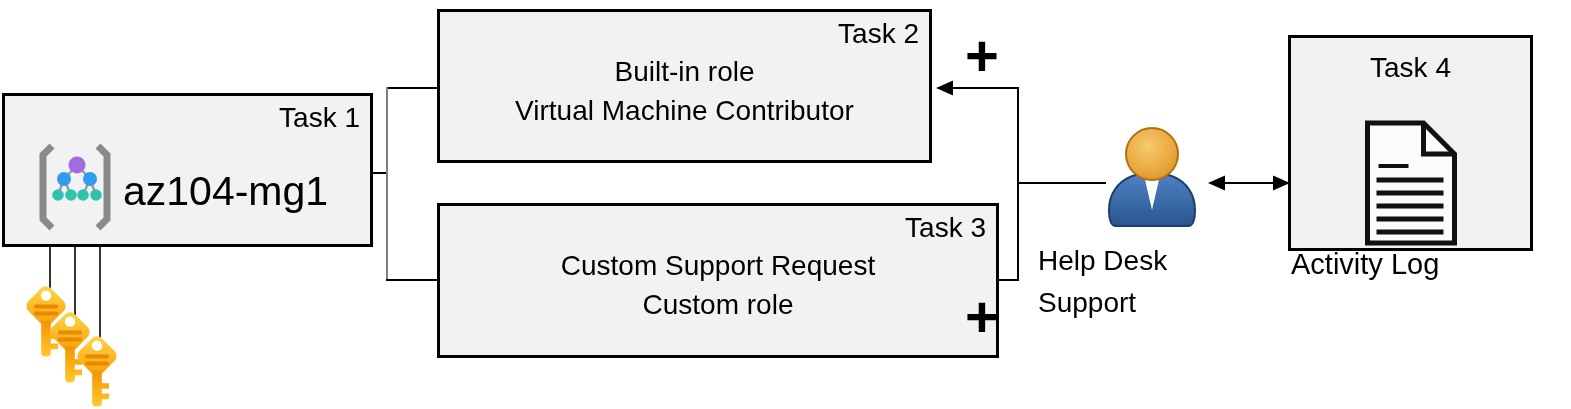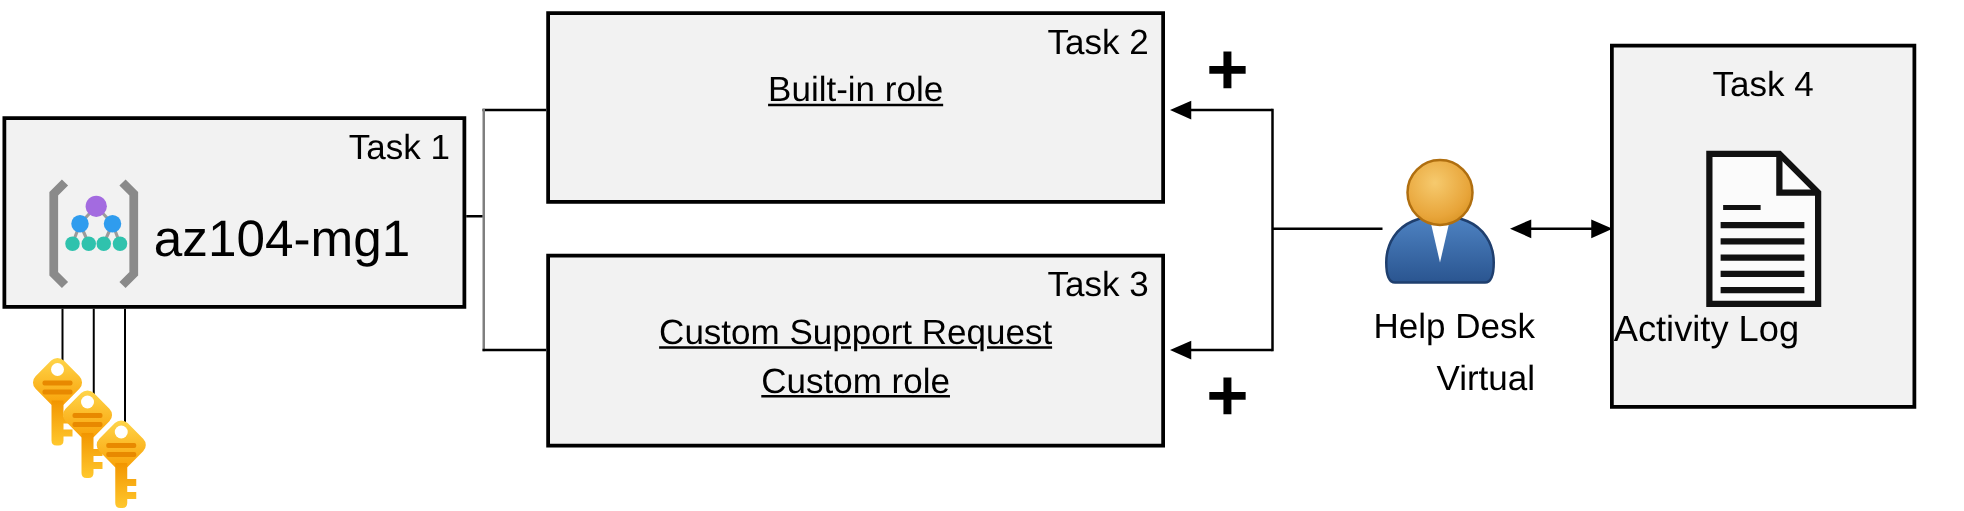--- a/index.html
+++ b/index.html
@@ -11,32 +11,32 @@
     position:absolute; background:#f2f2f2; border:3px solid #000; box-sizing:border-box;
   }
   .task-label {
     position:absolute; top:6px; right:10px; font-size:28px; white-space:nowrap;
   }
   .task-label-centered {
     position:absolute; top:14px; left:0; right:0; text-align:center; font-size:28px;
   }
   .role-lines {
     position:absolute; top:40px; left:0; right:0; text-align:center;
-    font-size:28px; line-height:39px; white-space:nowrap;text-decoration:underline;
+    font-size:28px; line-height:39px; white-space:nowrap;
   }
   #task1 { left:2px; top:93px; width:371px; height:154px; }
   #task2 { left:437px; top:9px;  width:495px; height:154px; }
-  #task3 { left:437px; top:203px; width:495px; height:155px; }
-  #task4 { left:1288px; top:35px; width:245px; height:292px; }
+  #task3 { left:437px; top:203px; width:562px; height:155px; }
+  #task4 { left:1288px; top:35px; width:245px; height:216px; }
   .mg-icon { position:absolute; left:31px; top:44px; }
   .mg-name { position:absolute; left:118px; top:72px; font-size:41px; white-space:nowrap; }
   .doc-icon { position:absolute; left:50%; top:82px; transform:translateX(-50%); }
   .task4-caption { position:absolute; left:0; right:0; top:210px; text-align:left; font-size:29px; }
   .person-wrap { position:absolute; left:1106px; top:124px; width:92px; height:104px; }
-  .person-name { position:absolute; left:1078px; top:240px; width:150px; text-align:right;
+  .person-name { position:absolute; left:1038px; top:240px; width:150px; text-align:left;
                  font-size:28px; line-height:42px; }
   .plus { position:absolute; width:44px; height:60px; line-height:60px; text-align:center;
           font-size:58px; font-weight:700; }
   #plus-top { left:960px; top:26px; }
   #plus-bottom { left:960px; top:287px; }
   .overlay, .keys-svg { position:absolute; pointer-events:none; }
   .overlay { left:0; top:0; }
   .keys-svg { left:15px; top:275px; }
 </style>
 </head>
@@ -92,20 +92,21 @@
       <circle cx="47" cy="55" r="5.8" fill="#2fc2ad"></circle>
       <circle cx="60" cy="55" r="5.8" fill="#2fc2ad"></circle>
     </svg>
     <div class="mg-name">az104-mg1</div>
   </div>
 
   <div class="box" id="task2">
     <div class="task-label">Task 2</div>
     <div class="role-lines">
       <div>Built-in role</div>
+      <div>Virtual Machine Contributor</div>
     </div>
   </div>
 
   <div class="box" id="task3">
     <div class="task-label">Task 3</div>
     <div class="role-lines">
       <div>Custom Support Request</div>
       <div>Custom role</div>
     </div>
   </div>
@@ -140,21 +141,21 @@
           <stop offset="1" stop-color="#d6901f"></stop>
         </radialGradient>
       </defs>
       <path d="M10,102 C4,102 3,94 3,86 C3,70 12,58 24,53 C30,50.5 36,49 40,48 L46,60 L52,48 C56,49 62,50.5 68,53 C80,58 89,70 89,86 C89,94 88,102 82,102 Z" fill="url(#bodyGrad)" stroke="#1f3f6e" stroke-width="2"></path>
       <polygon points="37,47 55,47 46,86" fill="#ffffff"></polygon>
       <circle cx="46" cy="30" r="26" fill="url(#headGrad)" stroke="#b06f10" stroke-width="2"></circle>
     </svg>
   </div>
   <div class="person-name">
     <div>Help Desk</div>
-    <div>Virtual</div>
+    <div>Support</div>
   </div>
 
   <div class="plus" id="plus-top">+</div>
   <div class="plus" id="plus-bottom">+</div>
 
   <svg class="keys-svg" width="115" height="134" viewBox="0 0 115 134">
     <defs>
       <linearGradient id="keyGrad" x1="0" y1="0" x2="1" y2="1">
         <stop offset="0" stop-color="#ffd94f"></stop>
           <stop offset="1" stop-color="#f89b00"></stop>

